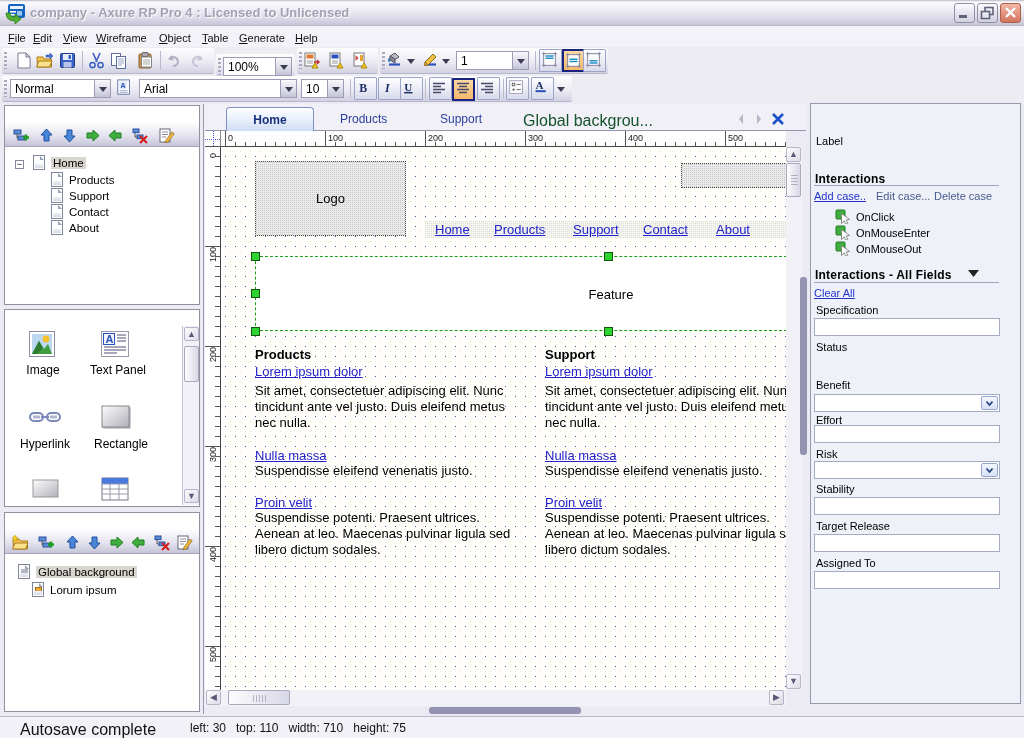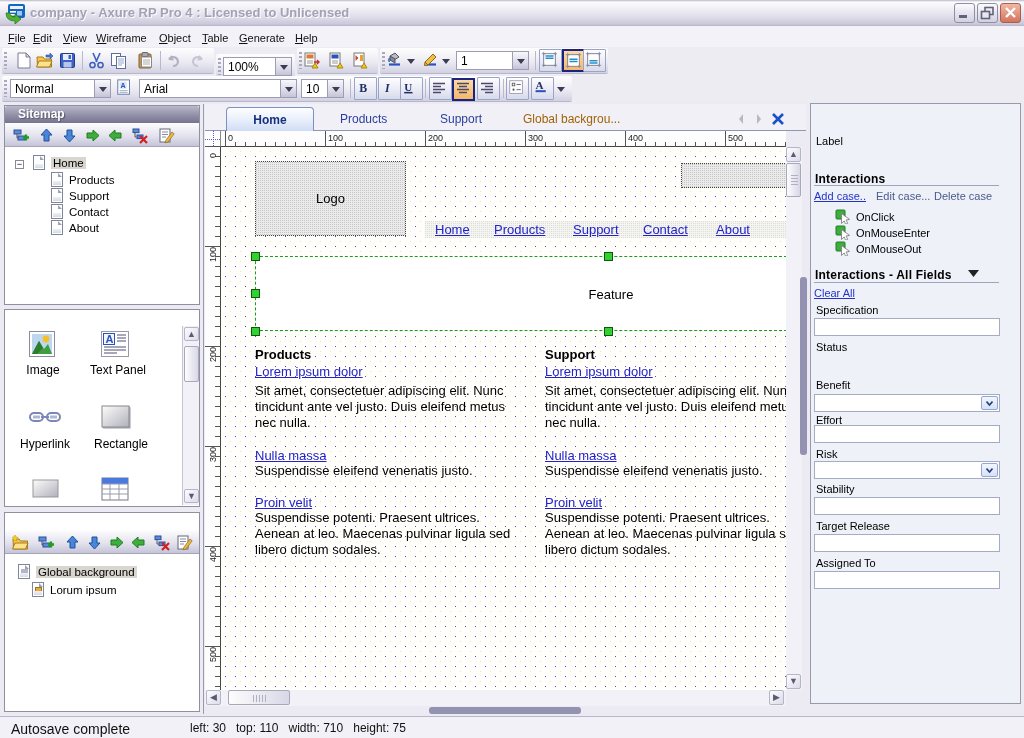--- a/index.html
+++ b/index.html
@@ -99,21 +99,21 @@
 <div class="mitem" style="left:33px"><u>E</u>dit</div>
 <div class="mitem" style="left:63px"><u>V</u>iew</div>
 <div class="mitem" style="left:96px"><u>W</u>ireframe</div>
 <div class="mitem" style="left:159px"><u>O</u>bject</div>
 <div class="mitem" style="left:202px"><u>T</u>able</div>
 <div class="mitem" style="left:239px"><u>G</u>enerate</div>
 <div class="mitem" style="left:295px"><u>H</u>elp</div>
 <div class="abs" id="tbrow1"></div>
 <div class="abs" id="tbrow2"></div>
 <div class="abs" id="statusbar"></div>
-<div class="abs" style="left:11px;top:721px;font-size:14px;color:#111">Autosave complete</div>
+<div class="abs" style="left:20px;top:721px;font-size:16px;color:#111">Autosave complete</div>
 <div class="abs" style="left:190px;top:721px;font-size:12px;color:#111">left: 30&nbsp;&nbsp; top: 110&nbsp;&nbsp; width: 710&nbsp;&nbsp; height: 75</div>
 
 <div class="tbgrp" style="left:2px;top:48px;width:212px">
  <div class="grip"></div>
  <svg class="ticon" style="left:13px" viewBox="0 0 17 17">
       <path d="M3 1 h8 l4 4 v11 h-12 z" fill="#fff" stroke="#7b7b95"></path>
       <path d="M11 1 l4 4 h-4 z" fill="#d8d8e4" stroke="#7b7b95"></path>
     </svg>
  <svg class="ticon" style="left:34px" viewBox="0 0 17 17">
       <path d="M1 5 h6 l1.5 2 h7 v8 h-14 z" fill="#f7c64a" stroke="#a87b1e"></path>
@@ -295,21 +295,20 @@
     </svg>
  <div class="tbox" style="left:529px"></div>
     <svg class="ticon" style="left:531px;top:2px" width="20" height="20" viewBox="0 0 20 20">
       <text x="3" y="13" font-size="13" font-weight="bold" fill="#1f3068" font-family="Liberation Serif">A</text>
       <path d="M3 15.5 h12" stroke="#2a52be" stroke-width="2.4"></path>
     </svg>
  <i class="carr" style="left:555px;top:11px"></i>
 </div>
 
 <div class="panel" style="top:105px;height:200px">
- <div class="phead">Sitemap</div>
  <div class="ptool">
   <svg class="picon" style="left:8px" viewBox="0 0 17 17">
         <rect x="1" y="3" width="7" height="4" fill="#5b8dd6" stroke="#2a4f9e"></rect>
         <rect x="5" y="9" width="7" height="4" fill="#5b8dd6" stroke="#2a4f9e"></rect>
         <path d="M4 7 v4 h1" fill="none" stroke="#555"></path>
         <path d="M13 7.5 v6 M10 10.5 h6" stroke="#1e9e1e" stroke-width="2.4"></path>
       </svg>
   <svg class="picon" style="left:33px" viewBox="0 0 17 17">
         <path d="M8.5 2 L14 8 H11 V14 H6 V8 H3 Z" fill="#4a86d8" stroke="#1f4f9e"></path>
       </svg>
@@ -436,21 +435,21 @@
   <div class="trow" style="left:11px;top:9px"><span class="pageicon"><i style="position:absolute;left:2px;top:4px;width:7px;height:7px;background:#b6b6c2"></i></span><span style="background:#d9d6cf;padding:0 2px">Global background</span></div>
   <div class="trow" style="left:25px;top:27px"><span class="pageicon"><i style="position:absolute;left:2px;top:4px;width:7px;height:7px;background:#f0a83c;border:1px solid #997722"></i></span>Lorum ipsum</div>
  </div>
 </div>
 
 <div class="abs" style="left:203px;top:104px;width:1px;height:610px;background:#9a99ae"></div>
 <div class="abs" id="tabbar"></div>
 <div class="abs" id="tabactive" style="left:226px;top:107px;width:88px;height:24px;font-size:12px;text-align:center;padding-top:5px">Home</div>
 <div class="abs" style="left:340px;top:112px;font-size:12px;color:#2a3f9d">Products</div>
 <div class="abs" style="left:440px;top:112px;font-size:12px;color:#2a3f9d">Support</div>
-<div class="abs" style="left:523px;top:112px;font-size:12px;color:#a16207">Global backgrou...</div>
+<div class="abs" style="left:523px;top:112px;font-size:16px;color:#14532d">Global backgrou...</div>
 <svg class="abs" style="left:737px;top:112px" width="56" height="14">
     <path d="M6 2 L2 7 L6 12z" fill="#b8b7c8"></path>
     <path d="M20 2 L24 7 L20 12z" fill="#b8b7c8"></path>
     <path d="M36 2 L46 12 M46 2 L36 12" stroke="#1a50c8" stroke-width="2.6"></path>
   </svg>
 <div class="abs" id="corner"><svg width="16" height="16">
       <g stroke="#5a5ad0" stroke-dasharray="1,1">
         <path d="M8.5 0 v16 M0 8.5 h16"></path>
       </g>
     </svg></div>

